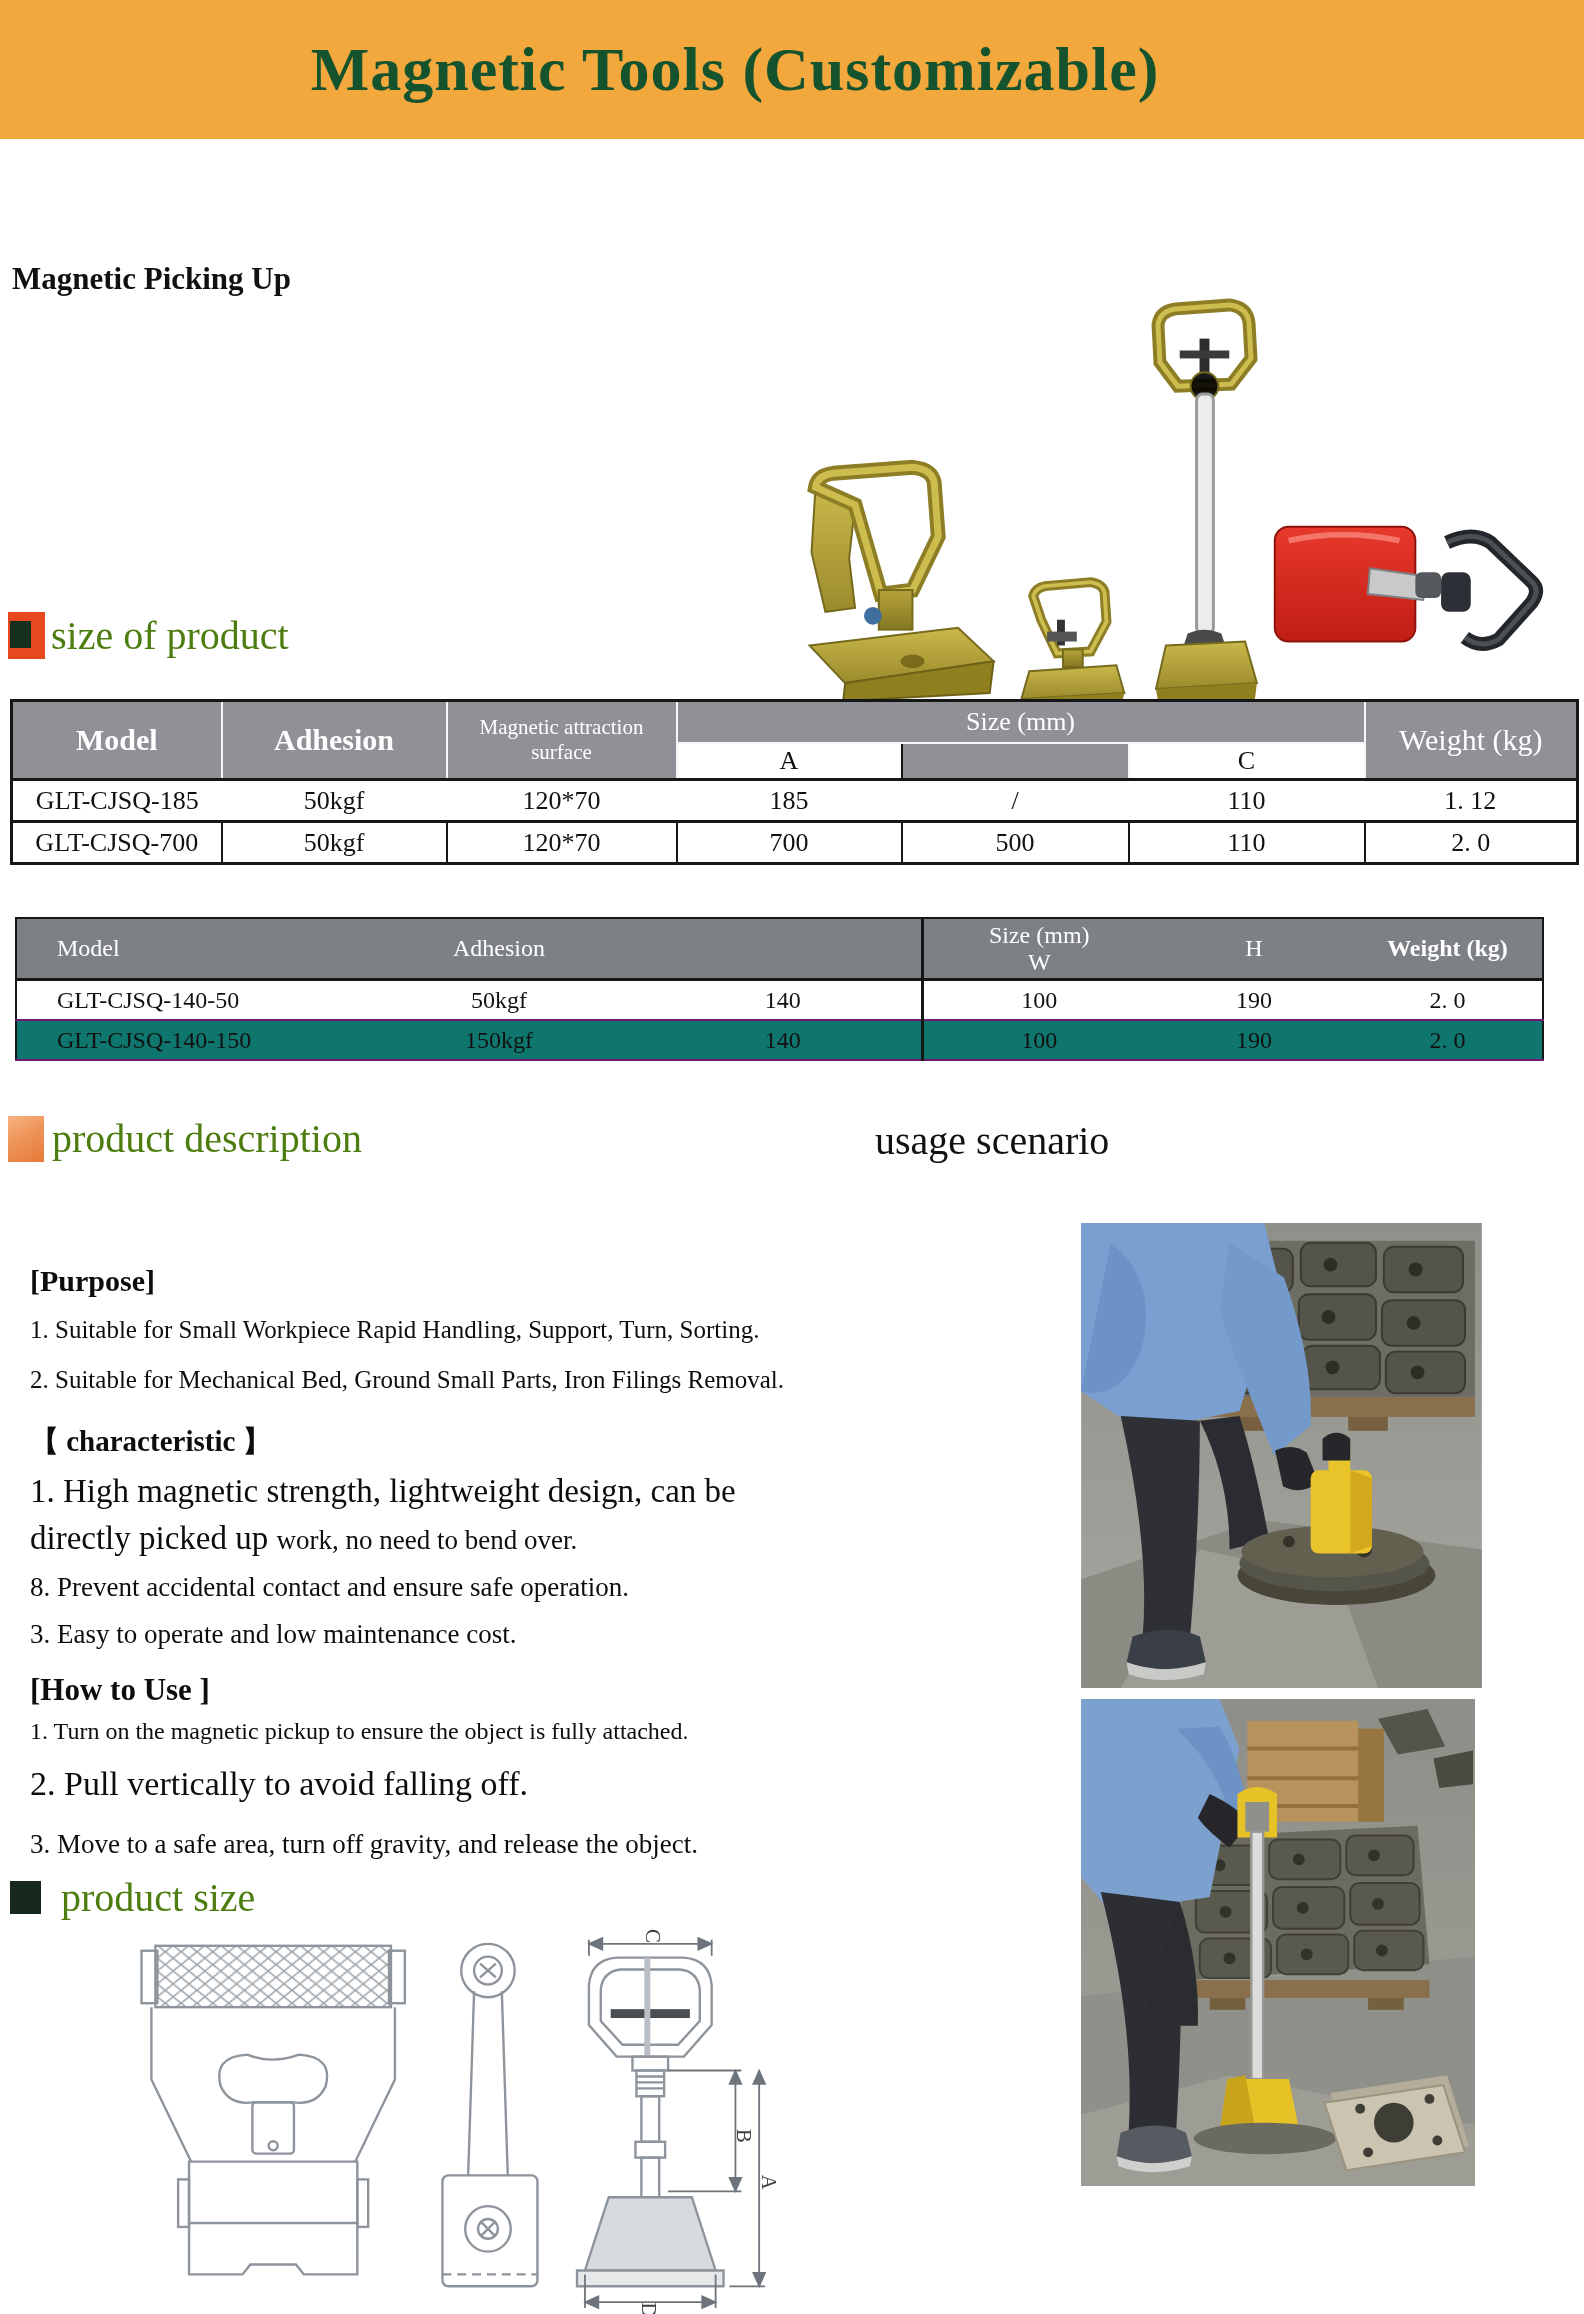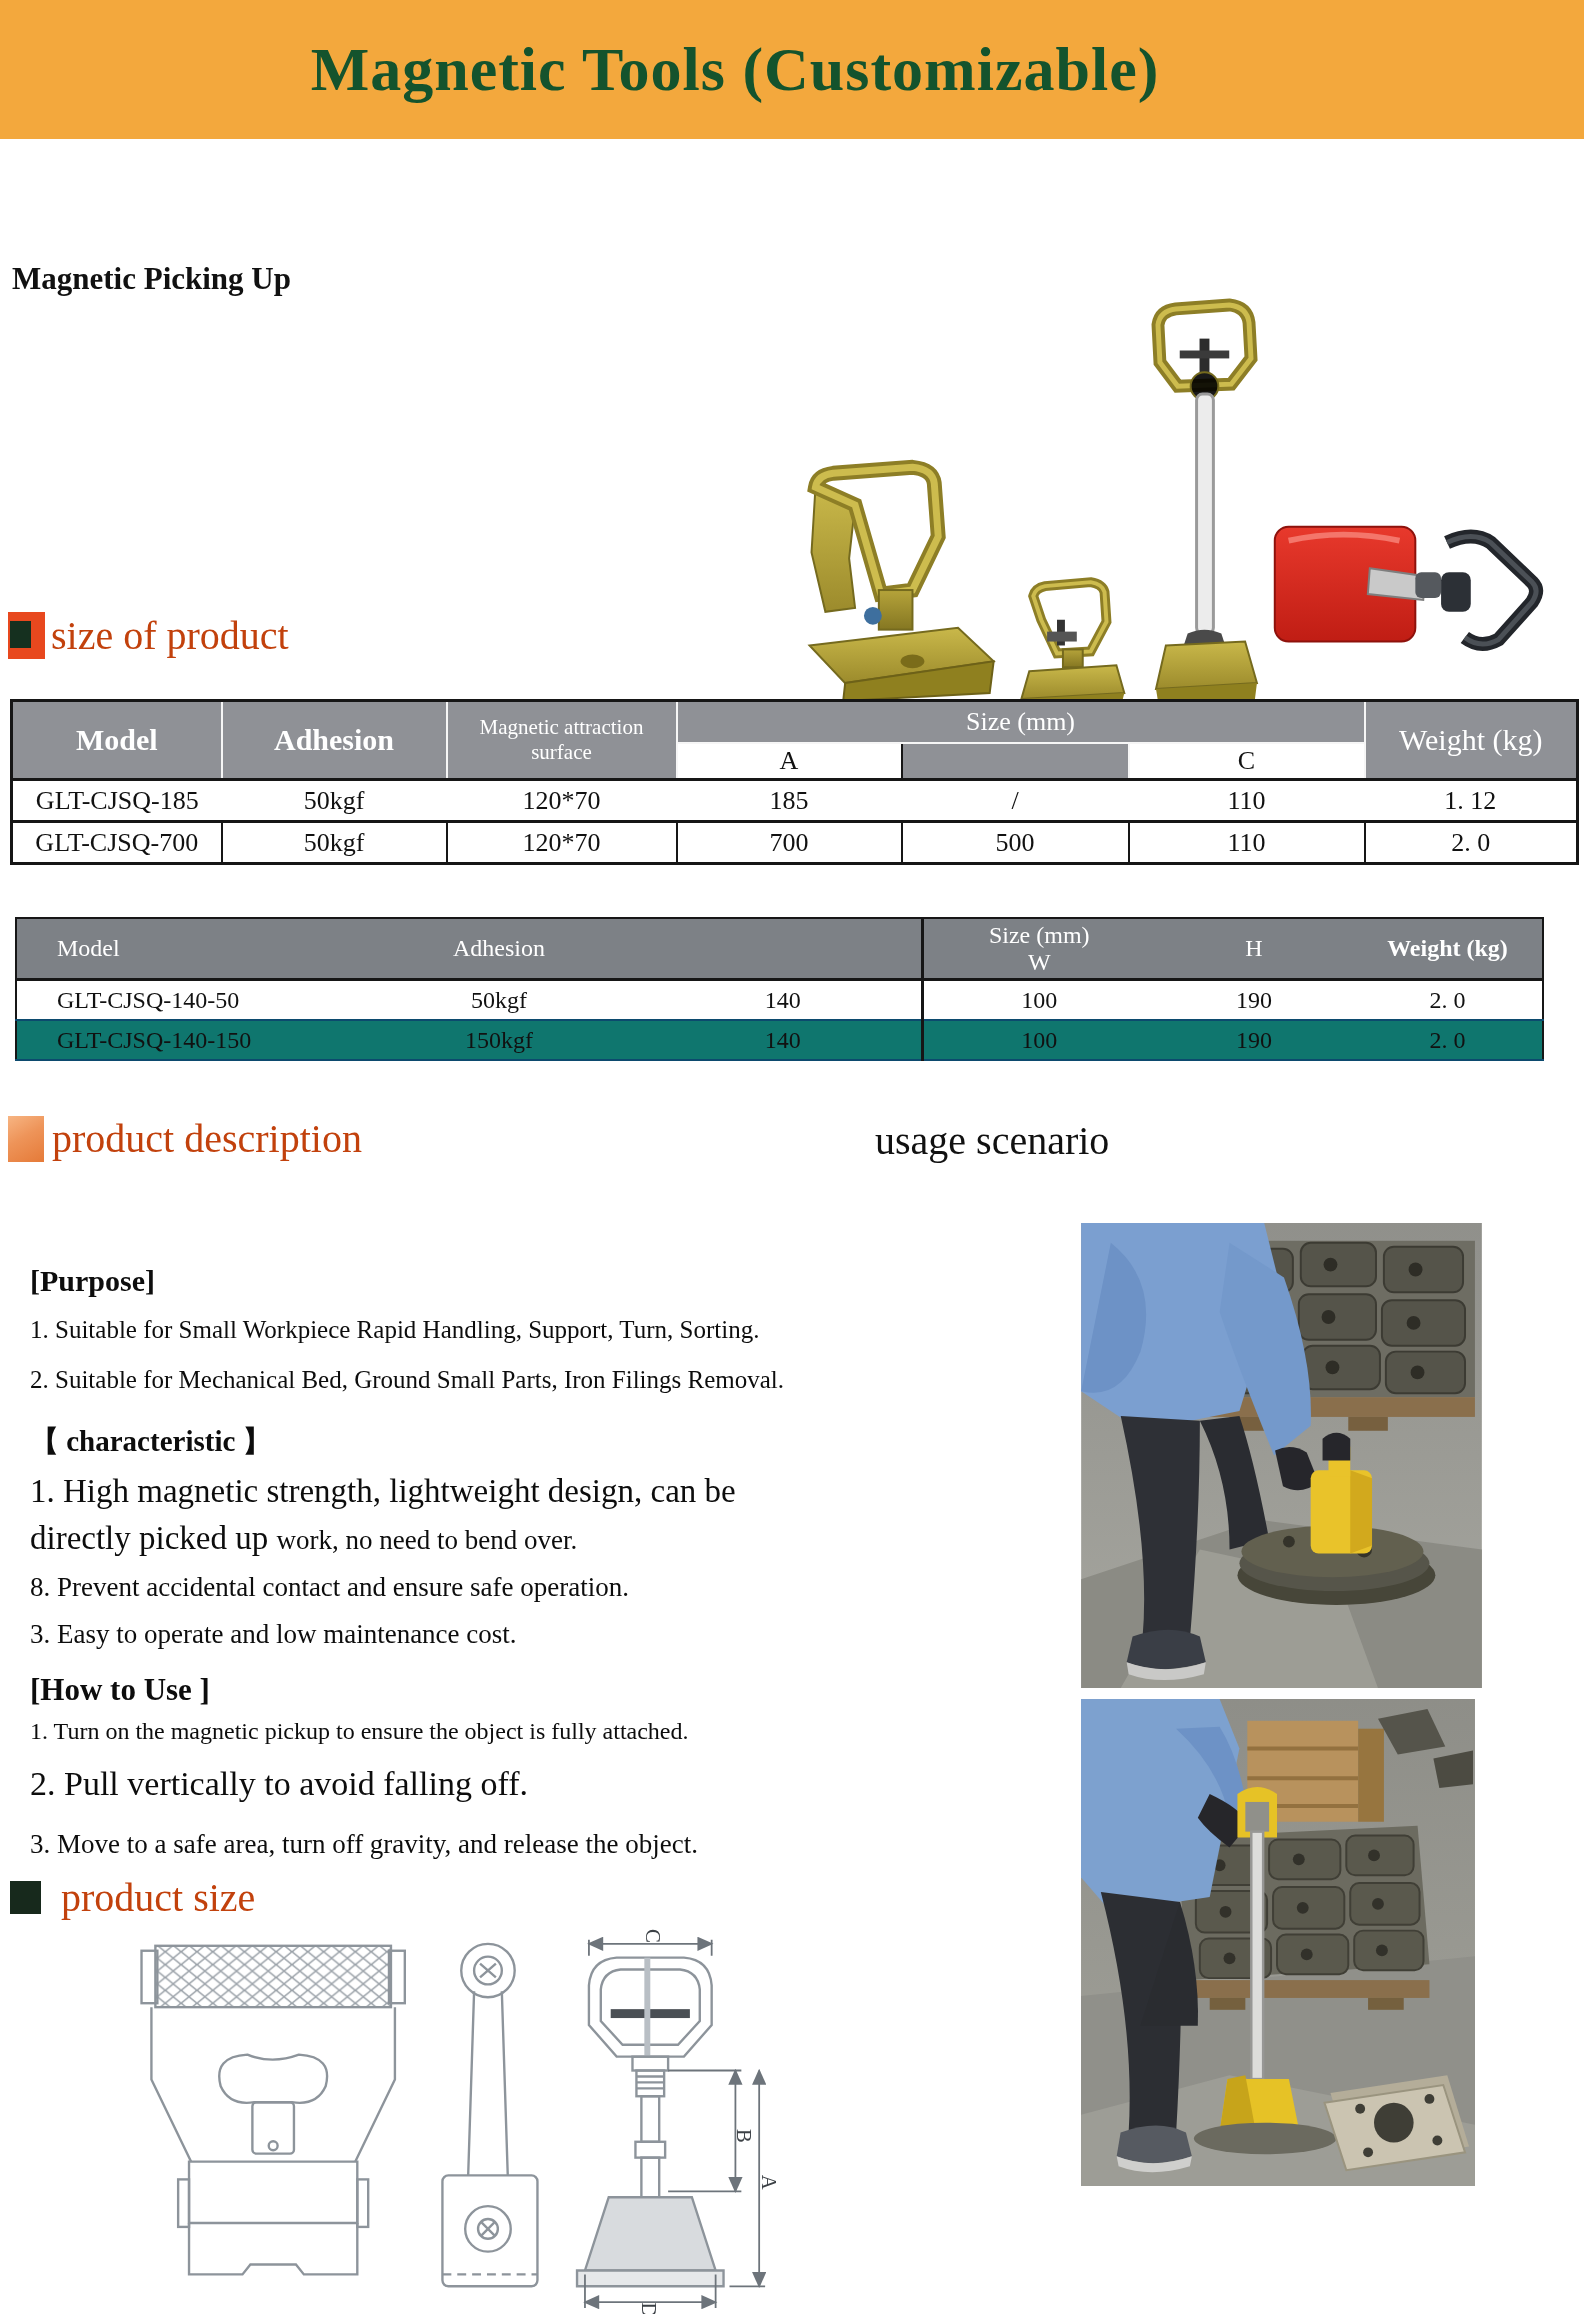--- a/index.html
+++ b/index.html
@@ -9,21 +9,21 @@
   }
   
   .banner{position:absolute;left:0;top:0;width:1584px;height:139px;background:#f3a83d;
     display:flex;align-items:center;justify-content:center;}
   .banner .title{font-size:62px;font-weight:bold;color:#14532d;letter-spacing:1px;
     transform:translateX(-57px);white-space:nowrap;}
   
   .subheading{position:absolute;left:12px;top:261px;font-size:31px;font-weight:bold;}
   
   .sec{position:absolute;display:flex;align-items:center;}
-  .sec .txt{font-size:40px;color:#c2410c;white-space:nowrap;}
+  .sec .txt{font-size:40px;color:#4d7c0f;white-space:nowrap;}
   .bullet-size{width:37px;height:47px;background:#e8481e;position:relative;margin-right:6px;flex:none;}
   .bullet-size .inner{position:absolute;left:2px;top:9px;width:21px;height:27px;background:#15301f;}
   .bullet-desc{width:36px;height:46px;background:linear-gradient(150deg,#f7b583 0%,#ee9459 45%,#e57a38 100%);
     margin-right:8px;flex:none;}
   .bullet-psize{width:31px;height:33px;background:#17291c;margin-right:20px;flex:none;}
   .usage-head{position:absolute;left:875px;top:1117px;font-size:40px;white-space:nowrap;}
   
   #table1{position:absolute;left:10px;top:699px;width:1564px;border-collapse:collapse;table-layout:fixed;}
   #table1 th,#table1 td{padding:0;text-align:center;vertical-align:middle;overflow:hidden;}
   #table1 th.h{background:#8f9196;color:#fff;border:2px solid #f6f6f6;font-weight:normal;}
@@ -39,21 +39,21 @@
   #table1 td{font-size:26px;height:39px;border-bottom:3px solid #161616;}
   #table1 tr.r2 td{border:2px solid #161616;border-bottom:3px solid #161616;}
   
   #table2{position:absolute;left:15px;top:917px;width:1527px;border-collapse:collapse;table-layout:fixed;
     border:2px solid #161616;}
   #table2 th,#table2 td{padding:0;text-align:center;vertical-align:middle;}
   #table2 th{background:#7d8186;color:#fff;font-weight:normal;font-size:24px;height:59px;}
   #table2 th.left,#table2 td.left{text-align:left;padding-left:40px;}
   #table2 th.wcol,#table2 td.wcol{border-left:3px solid #161616;}
   #table2 thead{border-bottom:3px solid #161616;}
-  #table2 td{font-size:24px;height:38px;border-bottom:2px solid #0c4a6e;}
+  #table2 td{font-size:24px;height:38px;border-bottom:2px solid #701a75;}
   #table2 tr.alt td{background:#0f766e;margin-top:20px;}
   #table2 .sizestack{line-height:1.1;}
   #table2 th.bold{font-weight:bold;}
   
   .desc{position:absolute;left:30px;top:1264px;width:782px;}
   .red{color:#bf392a;font-weight:bold;}
   .desc .ph{font-size:30px;margin:0 0 18px 0;}
   .desc .ch{font-size:29px;margin:0 0 6px 0;}
   .desc .hh{font-size:31px;margin:0 0 10px 0;}
   .desc p{margin:0;color:#0d0d0d;}

